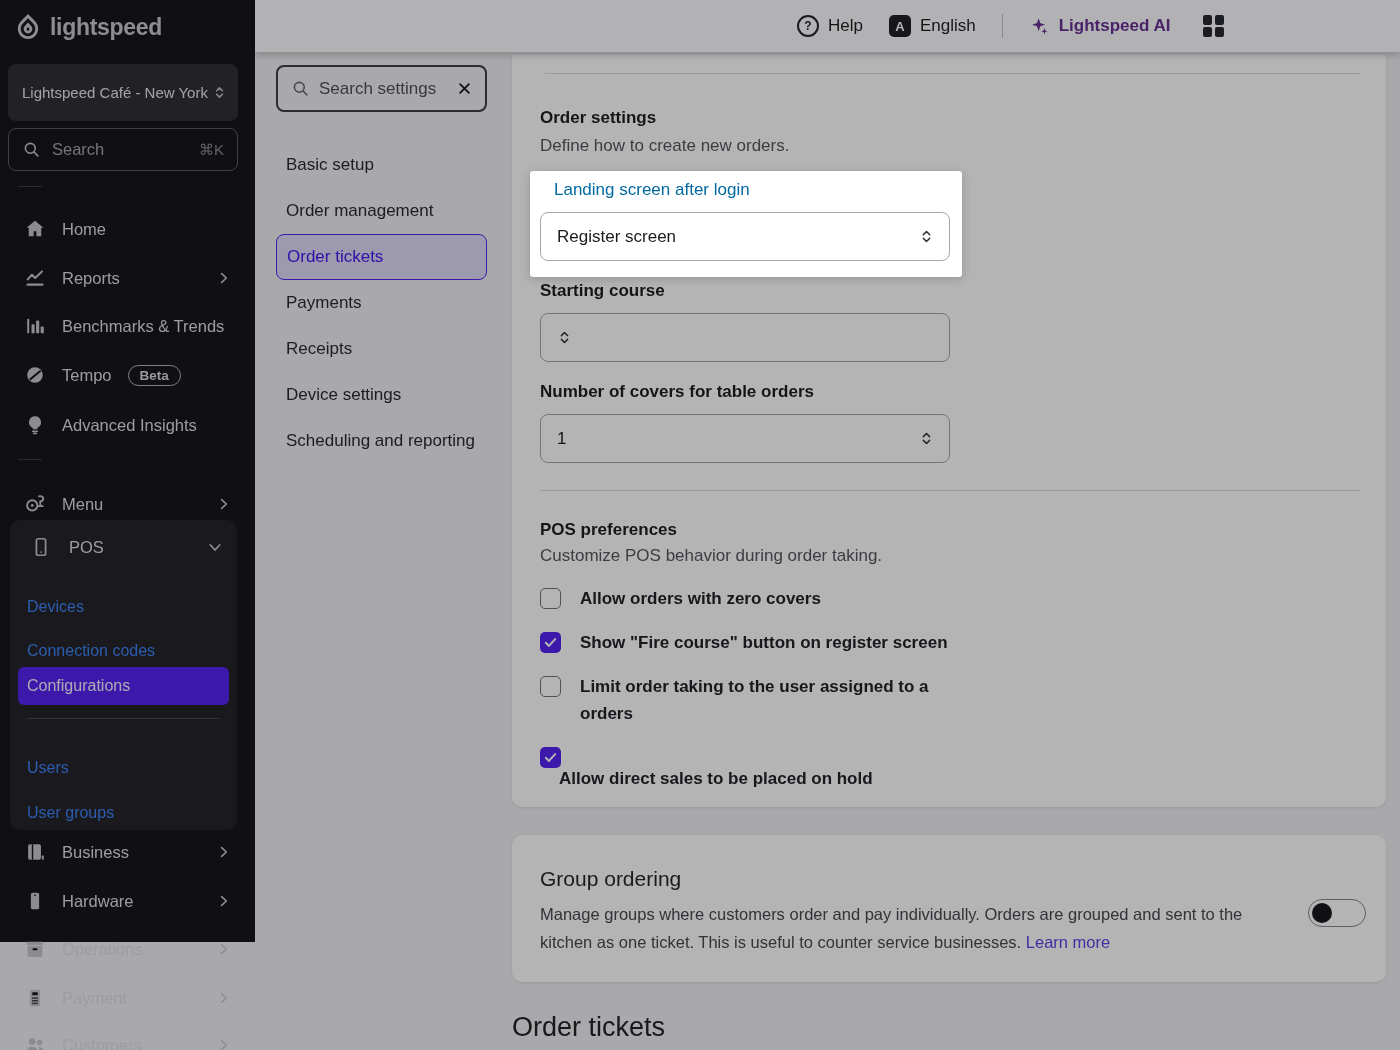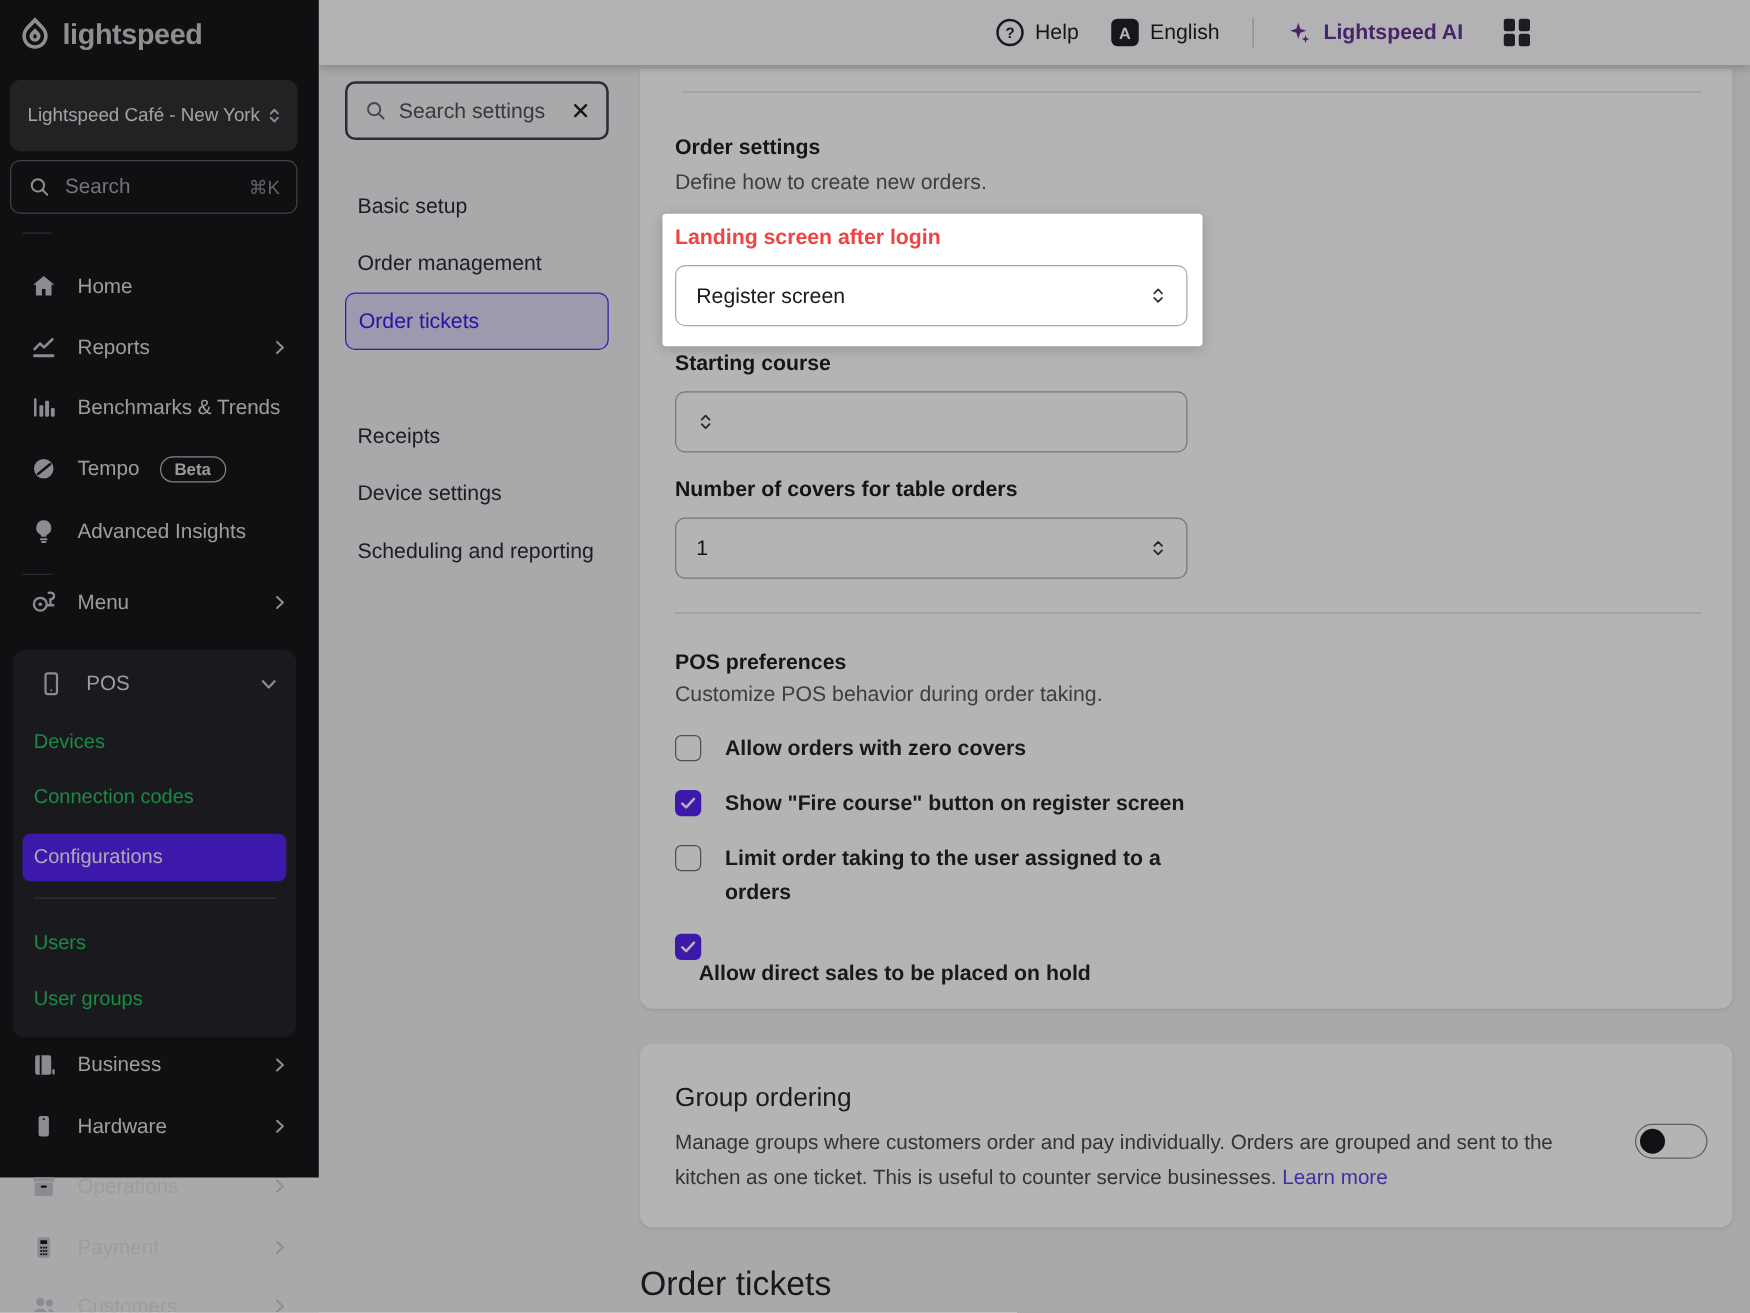--- a/index.html
+++ b/index.html
@@ -20,21 +20,21 @@
   .sb-shortcut { font-size:15px; color:#8A8A90; }
   .sb-div { position:absolute; left:18px; width:24px; height:1px; background:#3C3C41; }
   .sb-row { position:absolute; left:0; width:255px; height:48px; display:flex; align-items:center; padding-left:24px; cursor:pointer; color:#DEDEE0; }
   .sb-row .sb-ico { width:22px; height:22px; color:#C6C6CA; flex:0 0 22px; display:flex; align-items:center; }
   .sb-row .sb-label { margin-left:16px; font-size:16.5px; }
   .sb-chev { position:absolute; right:24px; top:50%; transform:translateY(-50%); color:#C9C9CD; }
   .beta { margin-left:16px; border:1.5px solid #B9B9BD; border-radius:999px; padding:2px 11px; font-size:13.5px; font-weight:700; color:#D8D8DA; }
   .pos-block { position:absolute; left:10px; top:520px; width:227px; height:310px; background:#232327; border-radius:10px; }
   .pos-row { position:absolute; left:0; top:2px; width:227px; height:50px; display:flex; align-items:center; padding-left:20px; cursor:pointer; color:#DEDEE0; }
   .pos-row .sb-label { margin-left:17px; font-size:16.5px; }
-  .pos-sub { position:absolute; left:0; width:227px; height:44px; display:flex; align-items:center; padding-left:17px; font-size:16px; color:#22c55e; cursor:pointer; }
+  .pos-sub { position:absolute; left:0; width:227px; height:44px; display:flex; align-items:flex-end; padding-left:17px; font-size:16px; color:#3b82f6; cursor:pointer; }
   .pos-selected { position:absolute; left:8px; top:147px; width:211px; height:38px; background:#5322F0; border-radius:6px;
                   display:flex; align-items:center; padding-left:9px; font-size:16px; color:#F2F0FC; cursor:pointer; }
   .pos-div { position:absolute; left:17px; top:198px; width:193px; height:1px; background:#45454A; }
 
   
   .topbar { position:absolute; left:255px; top:0; width:1145px; height:52px; background:#FDFDFE; z-index:5;
             box-shadow:0 3px 7px rgba(20,20,25,0.22); }
   .tb-cluster { position:absolute; right:176px; top:0; height:52px; display:flex; align-items:center; gap:26px; }
   .tb-item { display:flex; align-items:center; gap:9px; cursor:pointer; }
   .tb-text { font-size:17px; color:#1C1C1F; }
@@ -71,21 +71,21 @@
   .unfold { color:#33333A; }
 
   .cb-row { position:absolute; left:28px; display:flex; align-items:flex-start; cursor:pointer; }
   .checkbox { width:21px; height:21px; border-radius:5px; flex:0 0 21px; margin-top:0; }
   .checkbox.off { border:1.5px solid #6F6F76; background:#FFFFFF; }
   .checkbox.on { background:#5322F0; display:flex; align-items:center; justify-content:center; }
   .cb-label { margin-left:19px; font-size:17px; font-weight:600; color:#222226; line-height:27px; margin-top:-3px; }
 
   .spotlight { position:absolute; left:530px; top:171px; width:432px; height:106px; background:#FFFFFF; z-index:50;
                border-radius:3px; box-shadow:0 2px 10px rgba(0,0,0,0.18); }
-  .spot-label { position:absolute; left:10px; top:9px; font-size:17px; font-weight:700; color:#ef4444; }
+  .spot-label { position:absolute; left:24px; top:9px; font-size:17px; font-weight:400; color:#0369a1; }
   .spot-select { left:10px; top:41px; }
 
   .go-title { position:absolute; left:28px; top:32px; font-size:21px; font-weight:500; color:#26262A; }
   .go-para { position:absolute; left:28px; top:66px; width:745px; font-size:16.5px; line-height:27.5px; color:#48484D; }
   .go-link { color:#5743E5; cursor:pointer; }
   .toggle { position:absolute; left:796px; top:64px; width:58px; height:28px; border:1.5px solid #85858C; border-radius:15px;
             background:#FFFFFF; cursor:pointer; }
   .toggle-knob { position:absolute; left:3px; top:2.5px; width:20px; height:20px; border-radius:50%; background:#16161B; }
 
   .page-heading { position:absolute; left:512px; top:1012px; font-size:27px; font-weight:500; color:#212124; }
@@ -186,21 +186,21 @@
         <svg width="22" height="22" viewBox="0 0 24 24" fill="#C6C6CA">
           <path d="M12 2.5a6.6 6.6 0 0 1 3.1 12.4c-.6.4-.9 1-.9 1.8H9.8c0-.8-.3-1.4-.9-1.8A6.6 6.6 0 0 1 12 2.5z"></path>
           <path d="M9.6 19h4.8M10.6 21.3h2.8" stroke="#C6C6CA" stroke-width="1.8" stroke-linecap="round" fill="none"></path>
         </svg>
       </span>
       <span class="sb-label">Advanced Insights</span>
     </div>
 
     <div class="sb-div" style="top:459px"></div>
 
-    <div class="sb-row" style="top:458px">
+    <div class="sb-row" style="top:480px">
       <span class="sb-ico">
         <svg width="22" height="22" viewBox="0 0 24 24" fill="none" stroke="#C6C6CA" stroke-width="2" stroke-linecap="round">
           <circle cx="9" cy="13.5" r="5.6"></circle>
             <circle cx="9" cy="13.5" r="1.6" fill="#C6C6CA" stroke="none"></circle>
           <path d="M16.3 3.6c2.9-.6 4.8.7 4.7 2.6-.1 1.7-1.7 2.9-3.3 3.1l.2 4.9"></path>
             <path d="M15.2 14.4h5.2"></path>
         </svg>
       </span>
       <span class="sb-label">Menu</span>
       <span class="sb-chev">
@@ -382,20 +382,23 @@
 
   <div class="set-nav-item" style="top:142px">
       <span>Basic setup</span>
     </div>
   <div class="set-nav-item" style="top:188px">
       <span>Order management</span>
     </div>
   <div class="set-nav-item selected" style="top:234px">
       <span>Order tickets</span>
     </div>
+  <div class="set-nav-item" style="top:280px">
+      <span>Payments</span>
+    </div>
   <div class="set-nav-item" style="top:326px">
       <span>Receipts</span>
     </div>
   <div class="set-nav-item" style="top:372px">
       <span>Device settings</span>
     </div>
   <div class="set-nav-item" style="top:418px">
       <span>Scheduling and reporting</span>
     </div>
 

